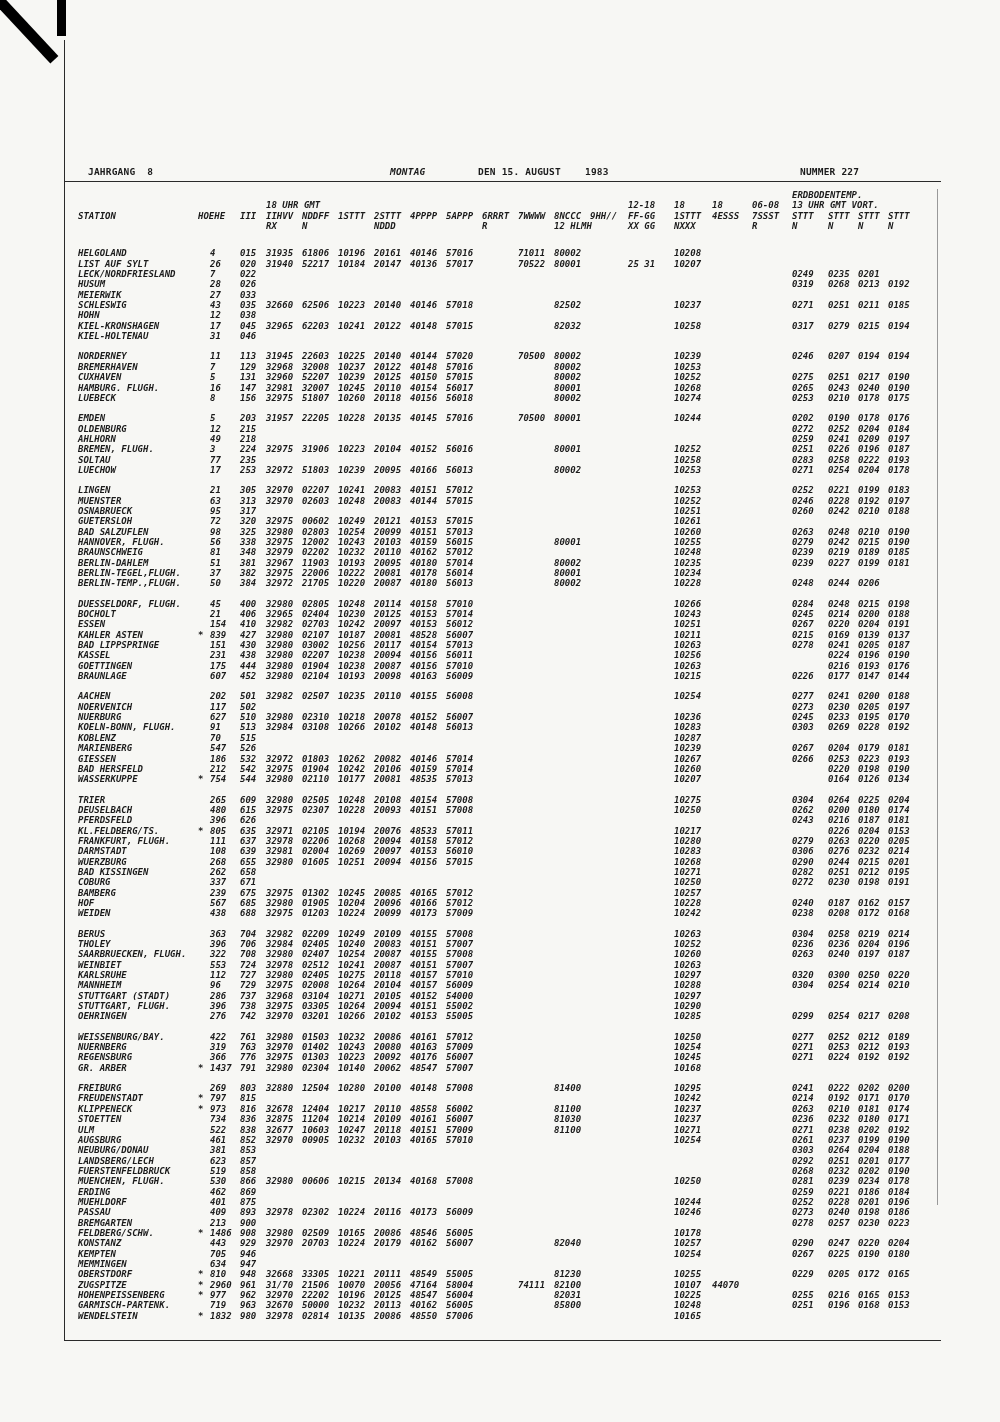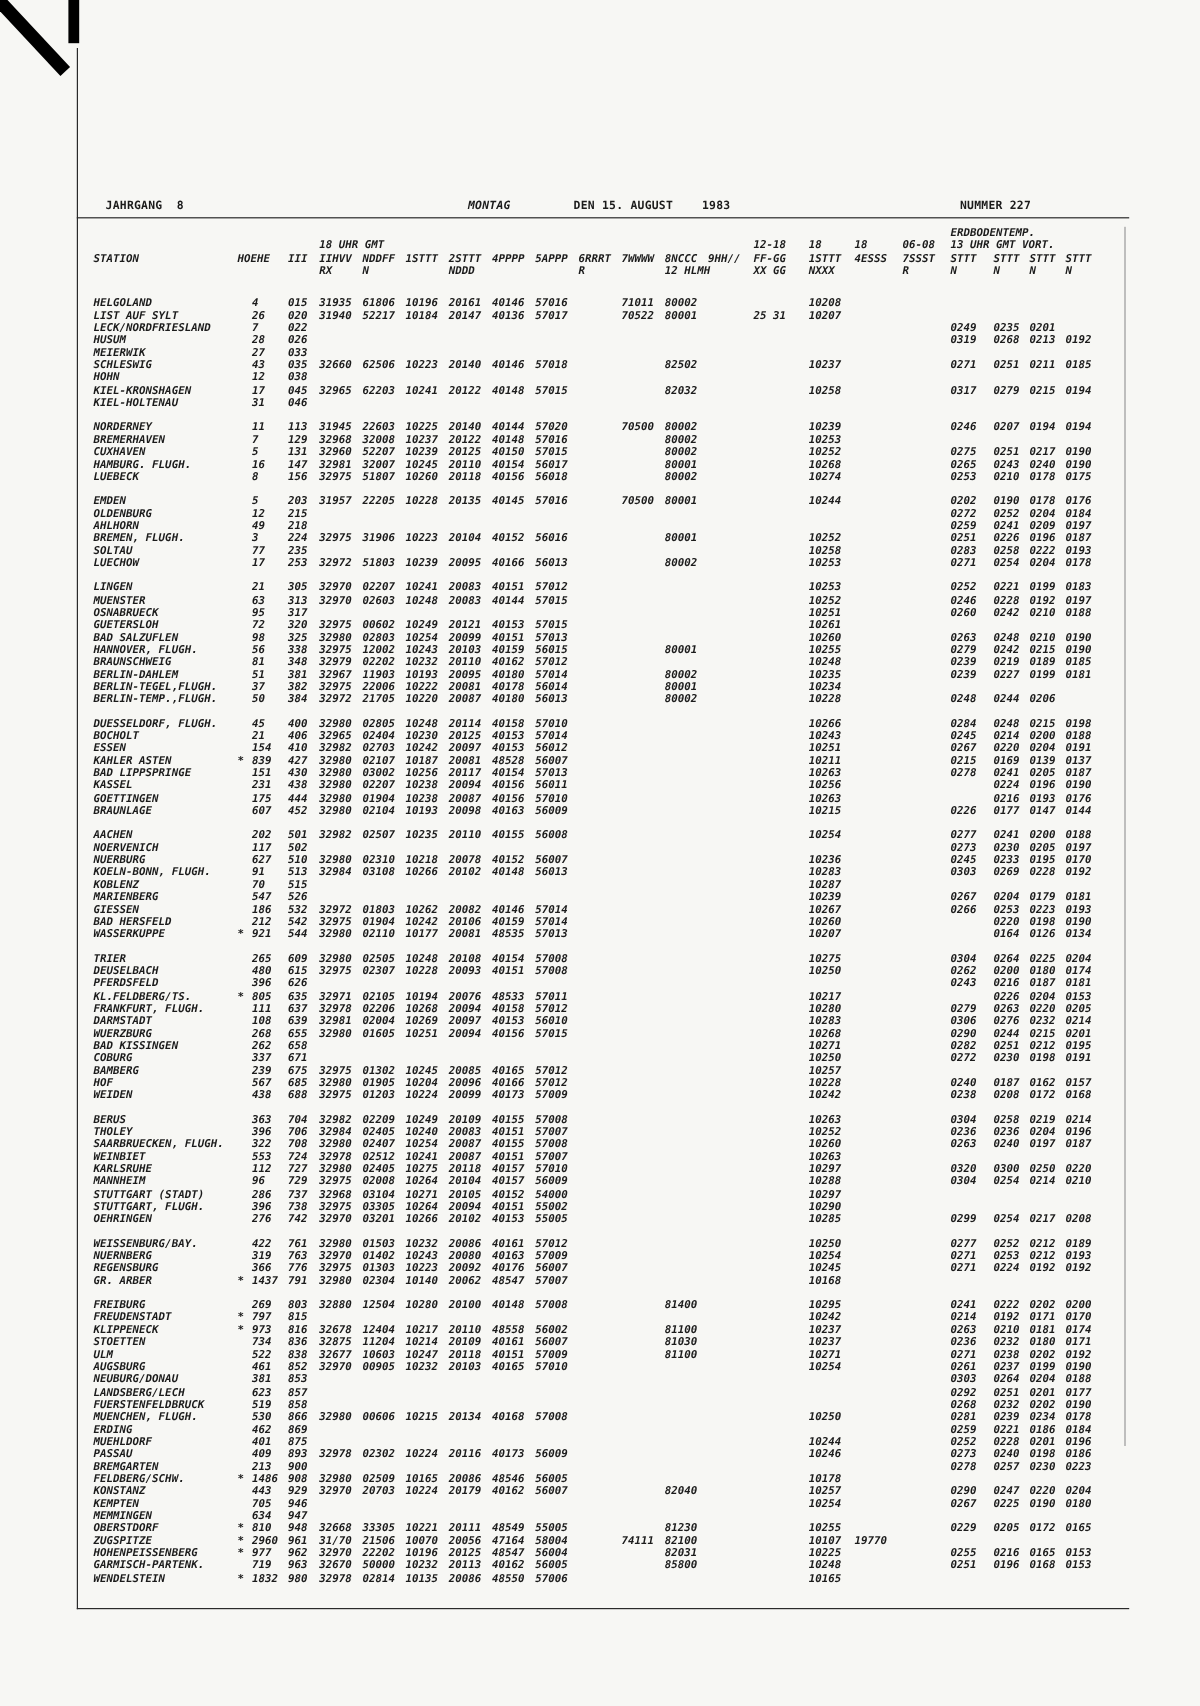--- a/index.html
+++ b/index.html
@@ -1260,21 +1260,21 @@
           <td class="cc16"></td>
           <td class="cc17"></td>
           <td class="cc18"></td>
           <td class="cc19">0220</td>
           <td class="cc20">0198</td>
           <td class="cc21">0190</td>
         </tr>
         <tr>
           <td class="cc0">WASSERKUPPE</td>
           <td class="cc1">*</td>
-          <td class="cc2">921</td>
+          <td class="cc2">754</td>
           <td class="cc3">544</td>
           <td class="cc4">32980</td>
           <td class="cc5">02110</td>
           <td class="cc6">10177</td>
           <td class="cc7">20081</td>
           <td class="cc8">48535</td>
           <td class="cc9">57013</td>
           <td class="cc10"></td>
           <td class="cc11"></td>
           <td class="cc12"></td>
@@ -2366,21 +2366,21 @@
           <td class="cc6">10070</td>
           <td class="cc7">20056</td>
           <td class="cc8">47164</td>
           <td class="cc9">58004</td>
           <td class="cc10"></td>
           <td class="cc11">74111</td>
           <td class="cc12">82100</td>
           <td class="cc13"></td>
           <td class="cc14"></td>
           <td class="cc15">10107</td>
-          <td class="cc16">19770</td>
+          <td class="cc16">44070</td>
           <td class="cc17"></td>
           <td class="cc18"></td>
           <td class="cc19"></td>
           <td class="cc20"></td>
           <td class="cc21"></td>
         </tr>
         <tr>
           <td class="cc0">HOHENPEISSENBERG</td>
           <td class="cc1">*</td>
           <td class="cc2">977</td>

